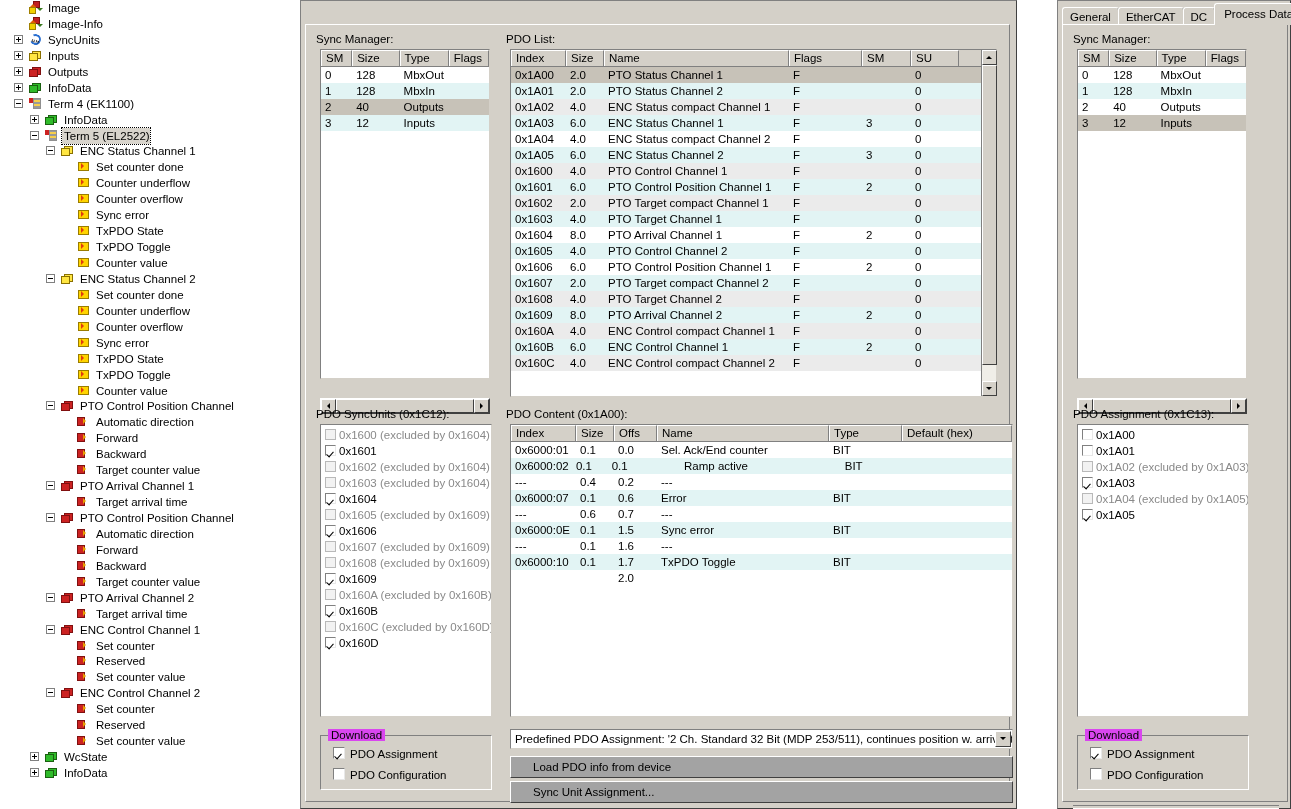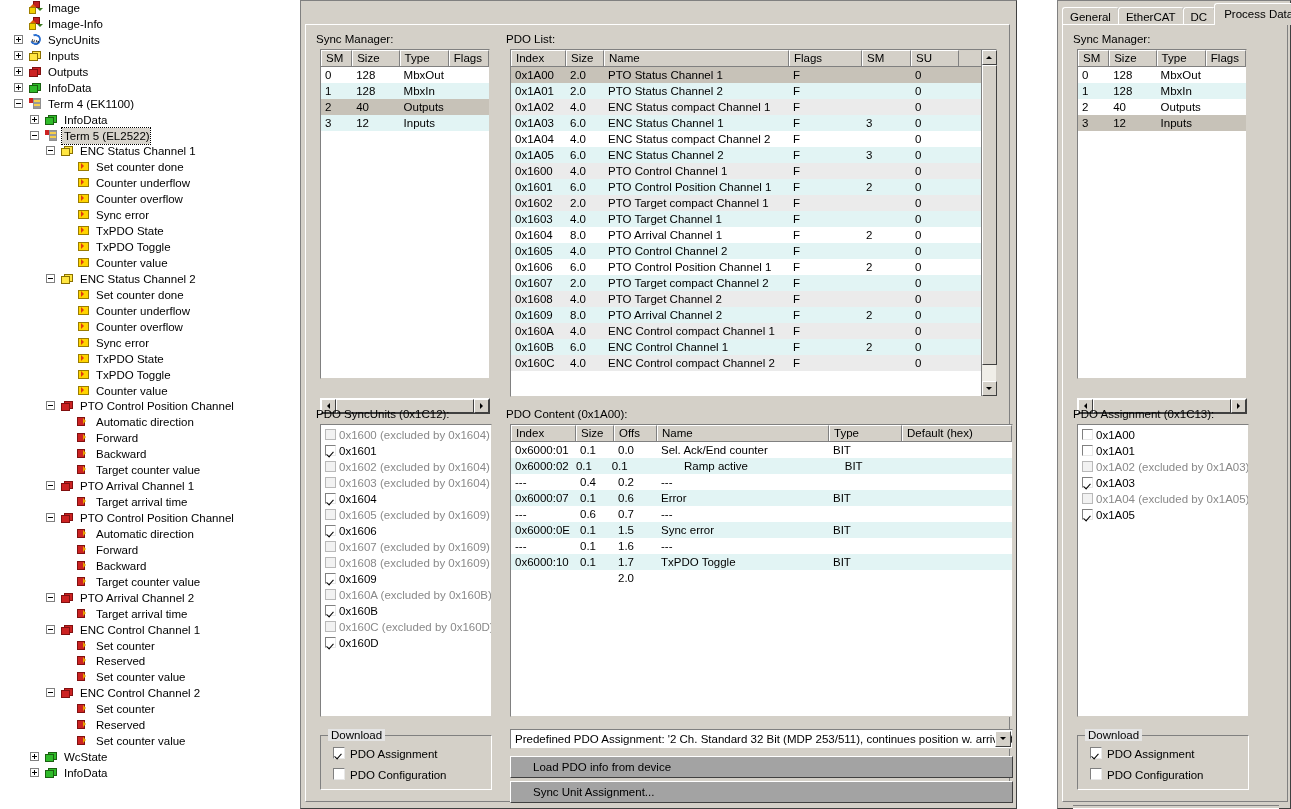--- a/index.html
+++ b/index.html
@@ -118,21 +118,21 @@
   .cb{display:inline-block;width:11px;height:11px;border:1px solid #808080;border-right-color:#e8e8e8;border-bottom-color:#e8e8e8;
       background:#fff;box-sizing:border-box;vertical-align:-1px;margin-right:3px;position:relative;}
   .cb.on:after{
     content:"";position:absolute;left:2px;top:4px;width:3px;height:6px;
     border:solid #000;border-width:0 1.6px 1.6px 0;transform:rotate(42deg);
   }
   .cb.dis{background:#f2f2f2;border-color:#b9b9b9;}
 
   
   .gbox{position:absolute;border:1px solid #fff;border-top-color:#808080;border-left-color:#808080;box-sizing:border-box;}
-  .gbox .gl{position:absolute;top:-7px;left:7px;background:#e5e5e5;padding:0 3px;font-size:11.5px;}
+  .gbox .gl{position:absolute;top:-7px;left:7px;background:#d946ef;padding:0 3px;font-size:11.5px;}
 
   
   .btn{position:absolute;background:#a3a3a3;border:1px solid #fff;border-right-color:#404040;border-bottom-color:#404040;
        box-sizing:border-box;font-size:11.5px;line-height:20px;padding-left:22px;white-space:nowrap;overflow:hidden;}
   .combo{position:absolute;background:#fff;border:1px solid #808080;border-right-color:#d4d0c8;border-bottom-color:#d4d0c8;
        box-sizing:border-box;font-size:11.5px;line-height:18px;padding-left:4px;white-space:nowrap;overflow:hidden;}
   .combo .cbtn{position:absolute;right:1px;top:1px;width:16px;height:16px;background:#d4d0c8;
        border:1px solid #fff;border-right-color:#404040;border-bottom-color:#404040;box-sizing:border-box;}
   .sep{position:absolute;height:2px;border-top:1px solid #808080;border-bottom:1px solid #fff;}
 </style>

